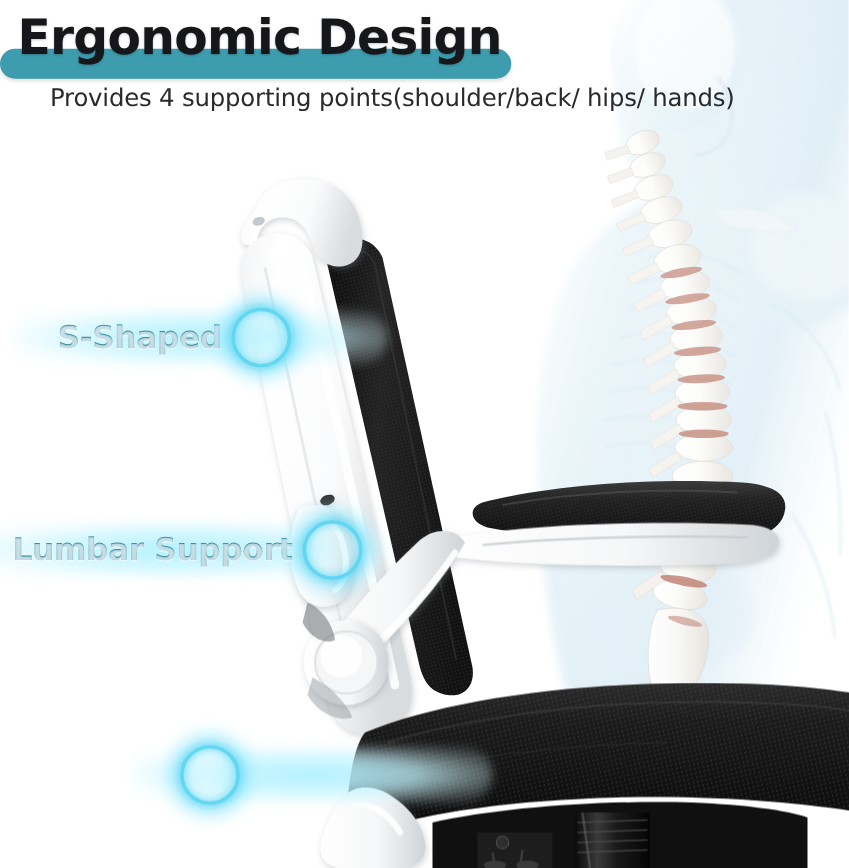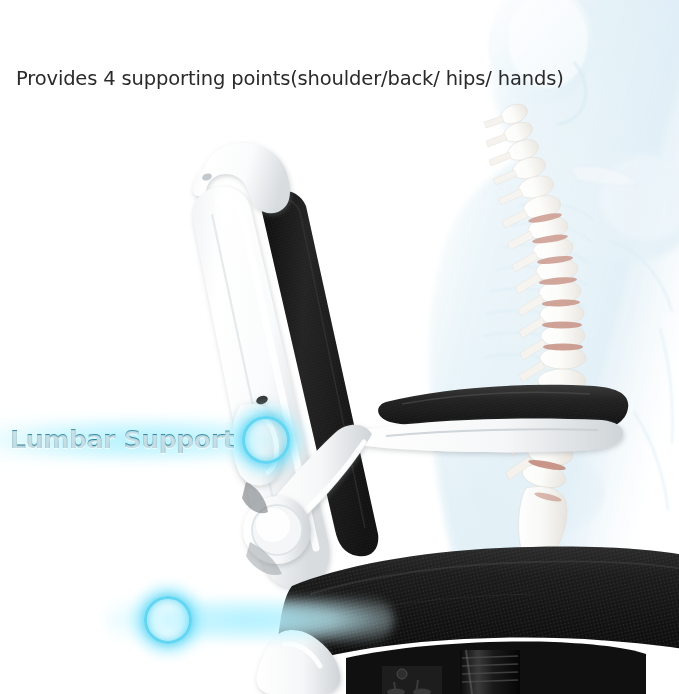--- a/index.html
+++ b/index.html
@@ -61,21 +61,21 @@
     position: absolute;
     left: 16px;
     top: 66px;
     width: 600px;
     font-family: "DejaVu Sans", sans-serif;
     font-size: 19.5px;
     line-height: 26px;
     color: #2a2a2c;
     letter-spacing: -0.15px;
   }
-  .subtitle .line { display: block; white-space: nowrap; }
+  .subtitle .line { display: block; white-space: nowrap; margin-left: 24px; }
 
   
   .anatomy {
     position: absolute;
     left: 398px;
     top: -8px;
     width: 290px;
     height: 600px;
     z-index: 5;
   }
@@ -335,20 +335,24 @@
       </g>
       <g fill="#c08374" opacity="0.6">
         <ellipse cx="150" cy="505" rx="14" ry="3" transform="rotate(14 150 505)"></ellipse>
       </g>
 
       <rect x="0" y="0" width="290" height="600" fill="url(#softGlow)" opacity="0.3"></rect>
     </svg>
   </div>
 
   <div class="header">
+    <div class="title-wrap">
+      <div class="title-pill"></div>
+      <div class="title-text">Ergonomic Design</div>
+    </div>
     <div class="subtitle">
       <span class="line">Provides 4 supporting points(shoulder/back/ hips/ hands)</span>
     </div>
   </div>
 
   <div class="chair">
     <svg width="540" height="564" viewBox="0 0 540 564" xmlns="http://www.w3.org/2000/svg">
       <defs>
         <linearGradient id="frameG" x1="0" y1="0" x2="1" y2="0.2">
           <stop offset="0%" stop-color="#f2f4f6"></stop>
@@ -524,20 +528,25 @@
           <path d="M312,528 L368,526"></path>
           <path d="M312,536 L368,534"></path>
           <path d="M312,544 L368,542"></path>
           <path d="M312,552 L368,550"></path>
         </g>
         <path d="M316,520 L322,564" stroke="#6a6a6a" stroke-width="2" opacity="0.5"></path>
       </g>
     </svg>
   </div>
 
+  <div class="callout" id="callout-s-shaped">
+    <div class="glow-bar"></div>
+    <span class="callout-label">S-Shaped</span>
+    <span class="ring"></span>
+  </div>
 
   <div class="callout" id="callout-lumbar">
     <div class="glow-bar"></div>
     <span class="callout-label">Lumbar Support</span>
     <span class="ring"></span>
   </div>
 
   <div class="callout" id="callout-cushion">
     <div class="glow-bar"></div>
     <span class="ring"></span>

